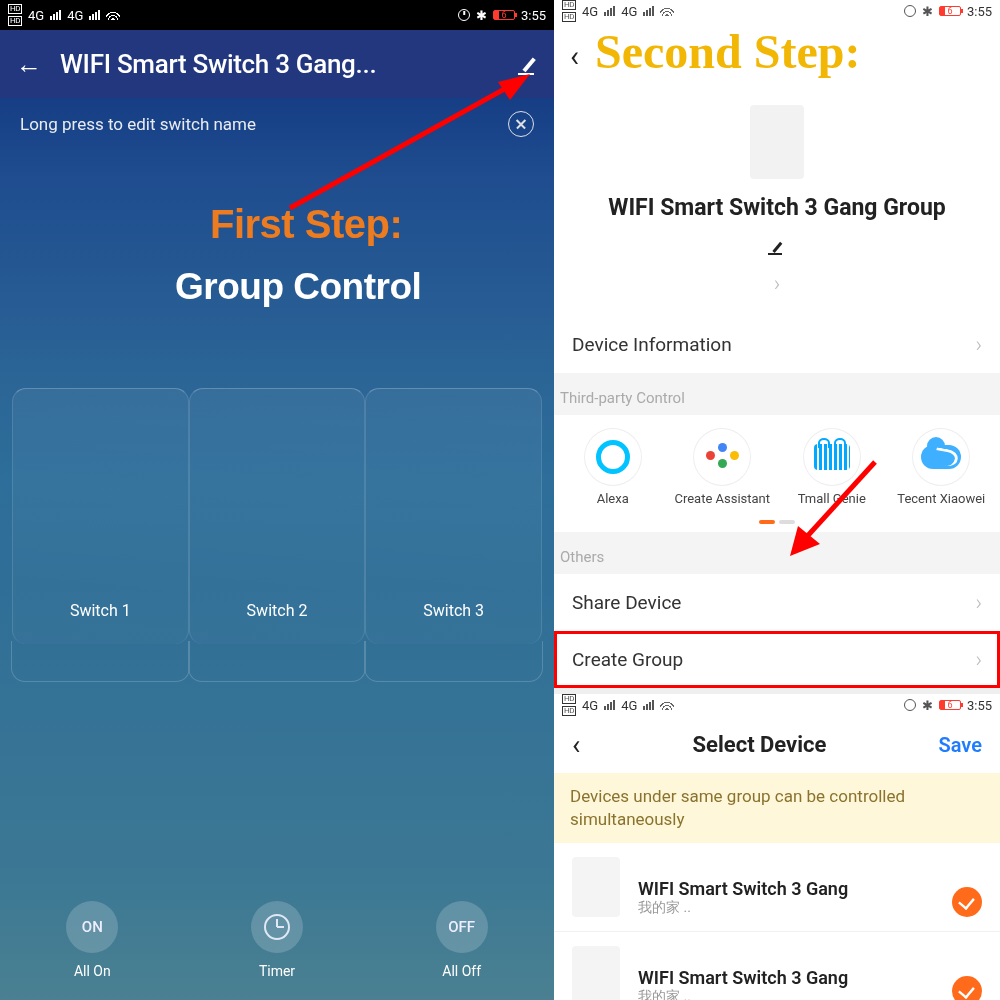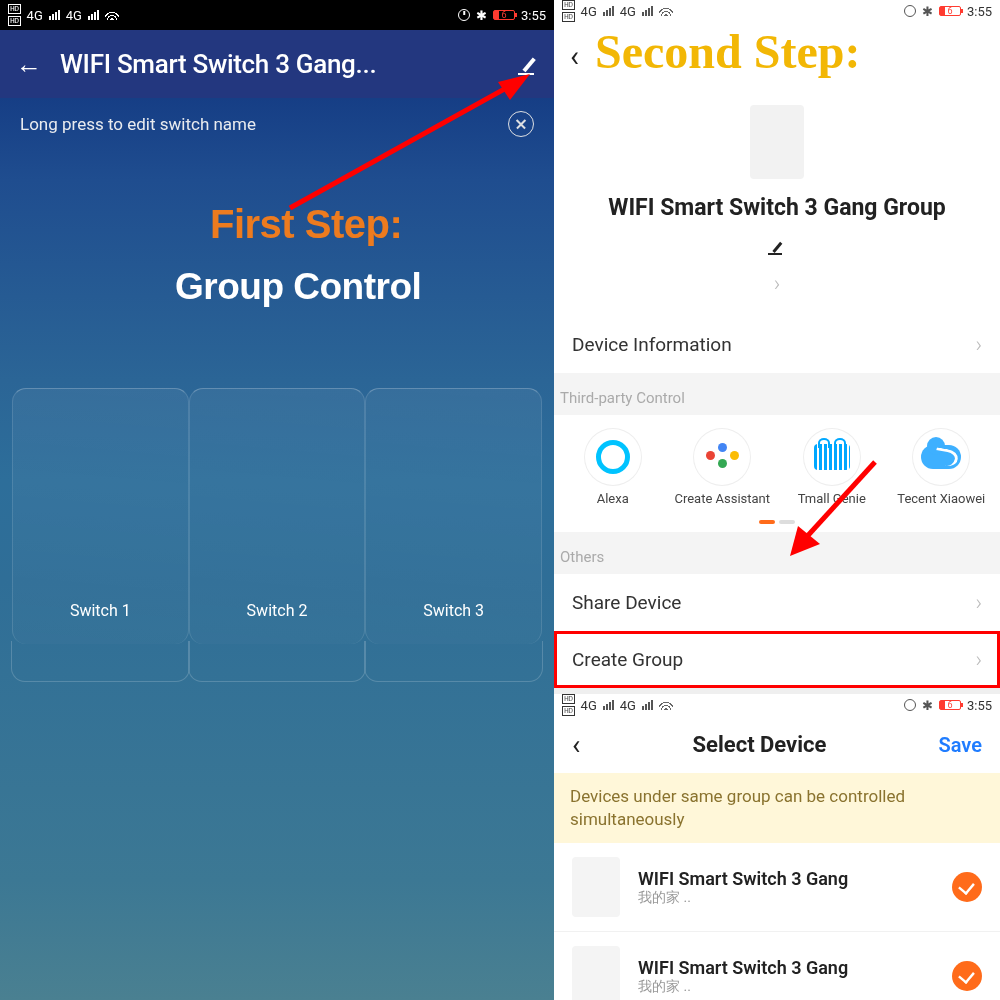--- a/index.html
+++ b/index.html
@@ -4,21 +4,21 @@
 <style>
   * { box-sizing: border-box; margin: 0; padding: 0; }
   body { font-family: -apple-system, "Segoe UI", Roboto, Arial, sans-serif; width: 1000px; height: 1000px; background: #fff; overflow: hidden; }
   .canvas { position: relative; width: 1000px; height: 1000px; display: flex; }
   .phone { position: relative; display: flex; flex-direction: column; }
   
   .left { width: 554px; height: 1000px; background: linear-gradient(180deg,#0b2c7a 0%, #1f4d8f 18%, #2b6596 38%, #2d6e9a 48%, #2f6e97 58%, #3c7894 88%, #4a8091 100%); color: #fff; }
   .statusbar { height: 30px; background: #000; color: #fff; display: flex; align-items: center; font-size: 13px; padding: 0 8px; justify-content: space-between; }
   .sb-left { display: flex; align-items: center; gap: 6px; }
   .sb-right { display: flex; align-items: center; gap: 6px; }
-  .hd-box { border: 1px solid #fff; padding: 0 1px; font-size: 8px; line-height: 8px; letter-spacing: -0.5px; font-family: Liberation Mono, monospace; }
+  .hd-box { border: 1px solid #fff; padding: 0 1px; font-size: 8px; line-height: 8px; letter-spacing: -0.5px; }
   .hd-stack { display:flex; flex-direction:column; gap:2px; }
   .sig { display:inline-flex; align-items:flex-end; gap:1px; }
   .sig i { width:2px; background:#fff; display:block; }
   .sig i:nth-child(1){height:4px} .sig i:nth-child(2){height:6px} .sig i:nth-child(3){height:8px} .sig i:nth-child(4){height:10px}
   .wifi { width:14px; height:10px; background:
      radial-gradient(circle at 50% 100%, #fff 2px, transparent 2px),
      radial-gradient(circle at 50% 100%, transparent 4px, #fff 4px, #fff 5px, transparent 5px),
      radial-gradient(circle at 50% 100%, transparent 7px, #fff 7px, #fff 8px, transparent 8px);
   }
   .alarm { width:12px; height:12px; border:1.5px solid #fff; border-radius:50%; position:relative; }
@@ -84,21 +84,21 @@
   .pager { display:flex; gap:4px; justify-content:center; padding:4px 0 8px; background:#fff; }
   .pager i{width:16px;height:4px;border-radius:2px;background:#ddd}
   .pager i.on{background:#ff6b1a}
   .hl-red { outline:3px solid #ff0000; outline-offset:-3px; }
   
   .phone3-status { background:#fff; color:#333; margin-top:6px; }
   .sel-head { background:#fff; display:flex; align-items:center; justify-content:space-between; padding:12px 18px; }
   .sel-title { font-size:22px; font-weight:700; color:#222; }
   .save { color:#1f7cff; font-size:20px; font-weight:600; }
   .banner { background:#fff7d9; color:#8a732f; font-size:17px; padding:12px 16px; line-height:1.35; }
-  .dev-item { background:#fff; display:flex; align-items:center; gap:18px; padding:14px 18px; border-bottom:1px solid #f1f1f1; }
+  .dev-item { background:#fff; display:flex; align-items:flex-end; gap:18px; padding:14px 18px; border-bottom:1px solid #f1f1f1; }
   .dev-ic { width:48px; height:60px; background:#f4f4f4; border-radius:4px; }
   .dev-col { flex:1; display:flex; flex-direction:column; }
   .dev-name { font-size:18px; font-weight:600; color:#222; }
   .dev-sub { font-size:14px; color:#999; }
   .check { width:30px; height:30px; border-radius:50%; background:#ff6b1a; position:relative; }
   .check::after{content:"";position:absolute;left:8px;top:6px;width:10px;height:14px;border:3px solid #fff;border-top:none;border-left:none;transform:rotate(40deg) scale(.8);}
   .third-step { font-family: Georgia,"Times New Roman",serif; font-size:42px; color:#f2b705; font-weight:700; text-align:center; background:#fff; padding-top:6px; }
   
   .annot { position:absolute; pointer-events:none; }
   .txt-first { left:210px; top:202px; font-family:Arial,sans-serif; font-size:40px; font-weight:800; color:#ed7b1f; letter-spacing:-0.5px; }
@@ -163,20 +163,36 @@
           <span>Switch 1</span>
         </div>
       <div class="sw-card">
           <span>Switch 2</span>
         </div>
       <div class="sw-card">
           <span>Switch 3</span>
         </div>
     </div>
 
+    <div class="bottombar">
+      <div class="bb-item">
+        <span class="bb-circ">ON</span>
+        <span>All On</span>
+      </div>
+      <div class="bb-item">
+        <span class="bb-circ">
+            <span class="clock-i"></span>
+          </span>
+        <span>Timer</span>
+      </div>
+      <div class="bb-item">
+        <span class="bb-circ">OFF</span>
+        <span>All Off</span>
+      </div>
+    </div>
   </div>
 
   <div class="phone right">
 
     <div class="statusbar statusbar-r sb-icon-dark">
       <div class="sb-left">
         <span class="hd-stack">
             <span class="hd-box">HD</span>
             <span class="hd-box">HD</span>
           </span>

